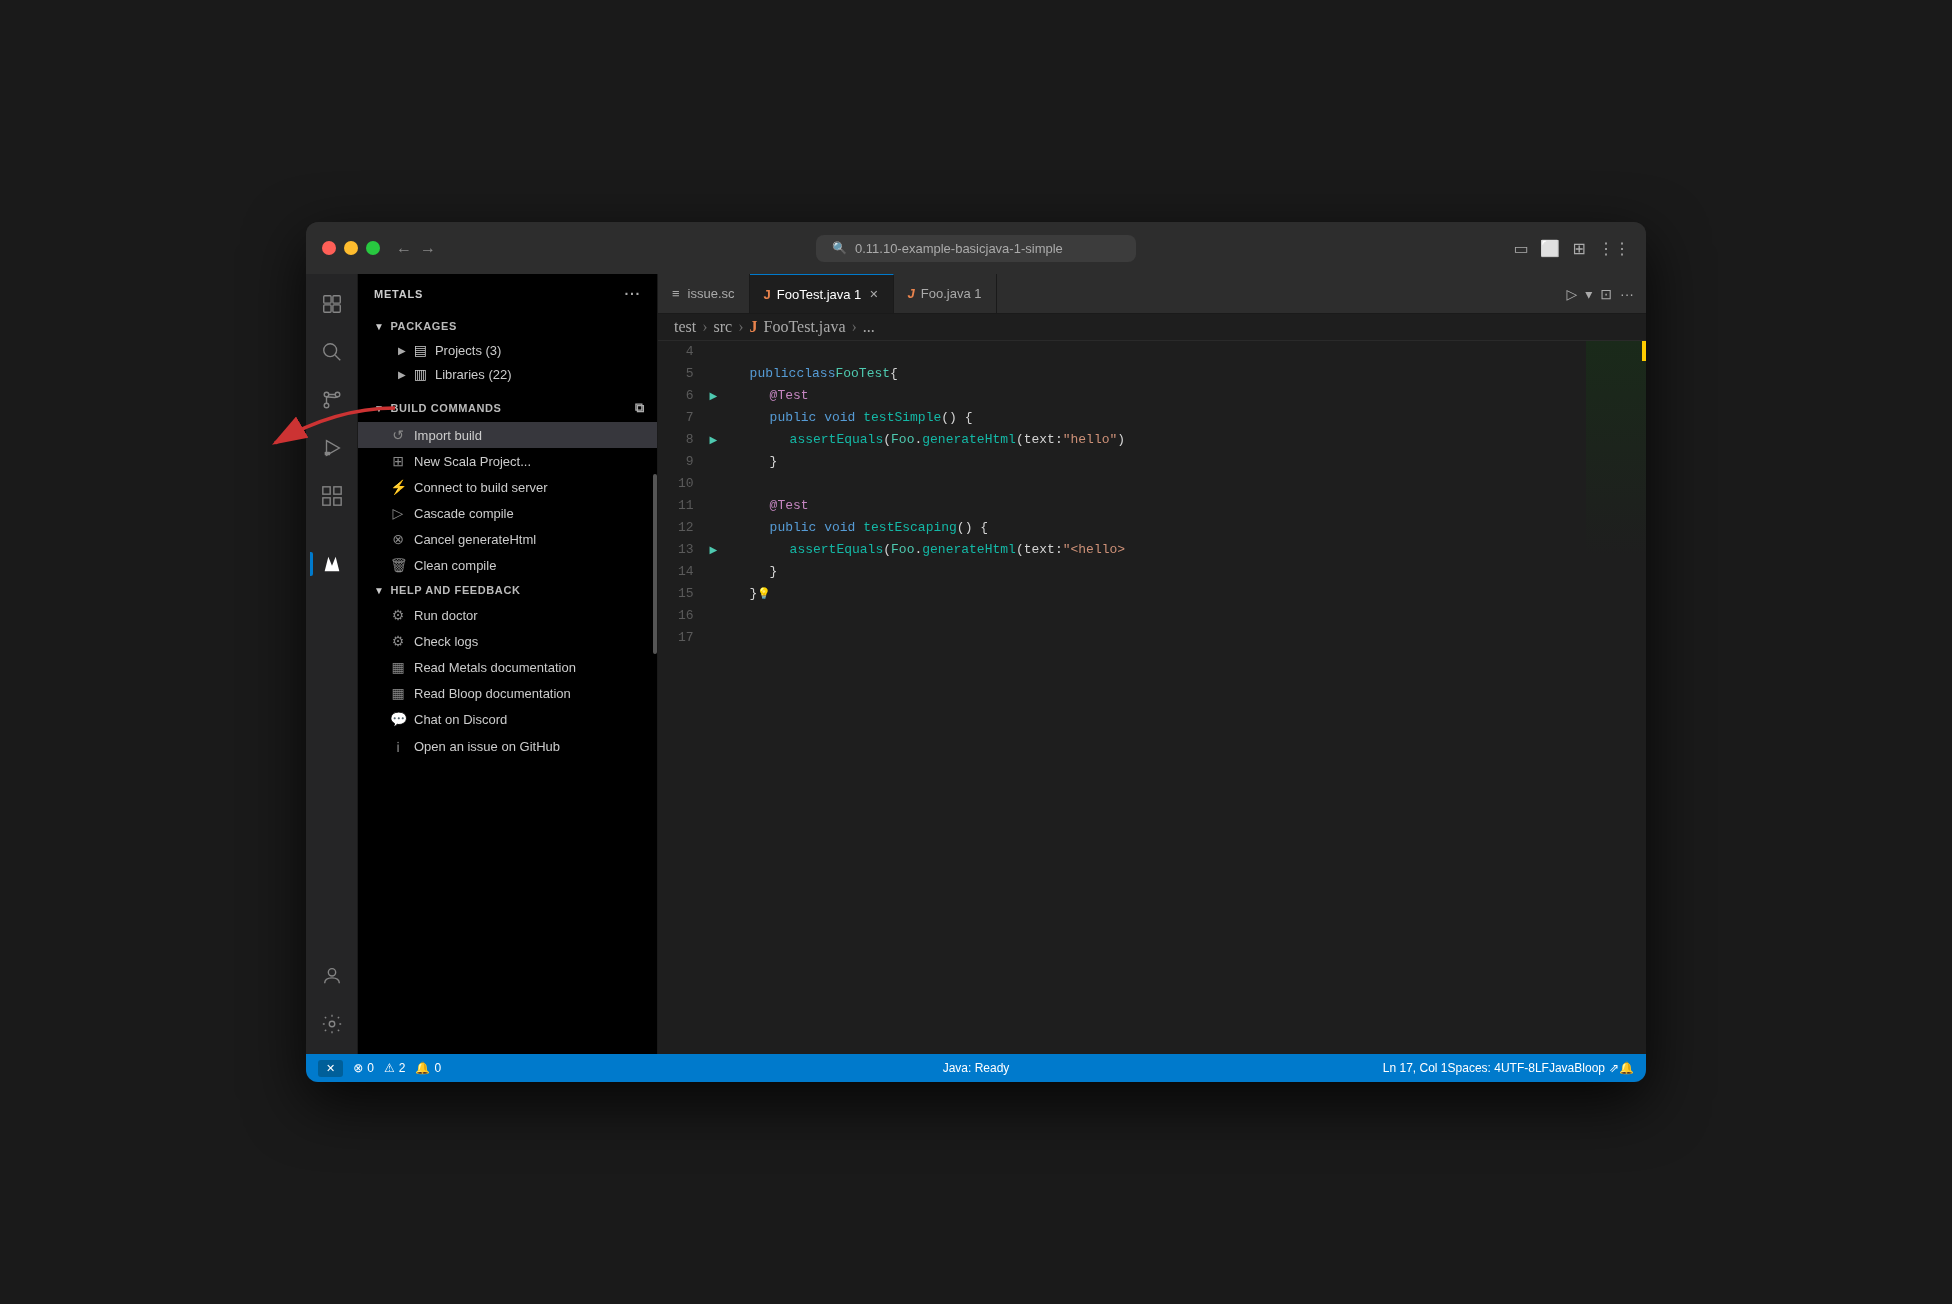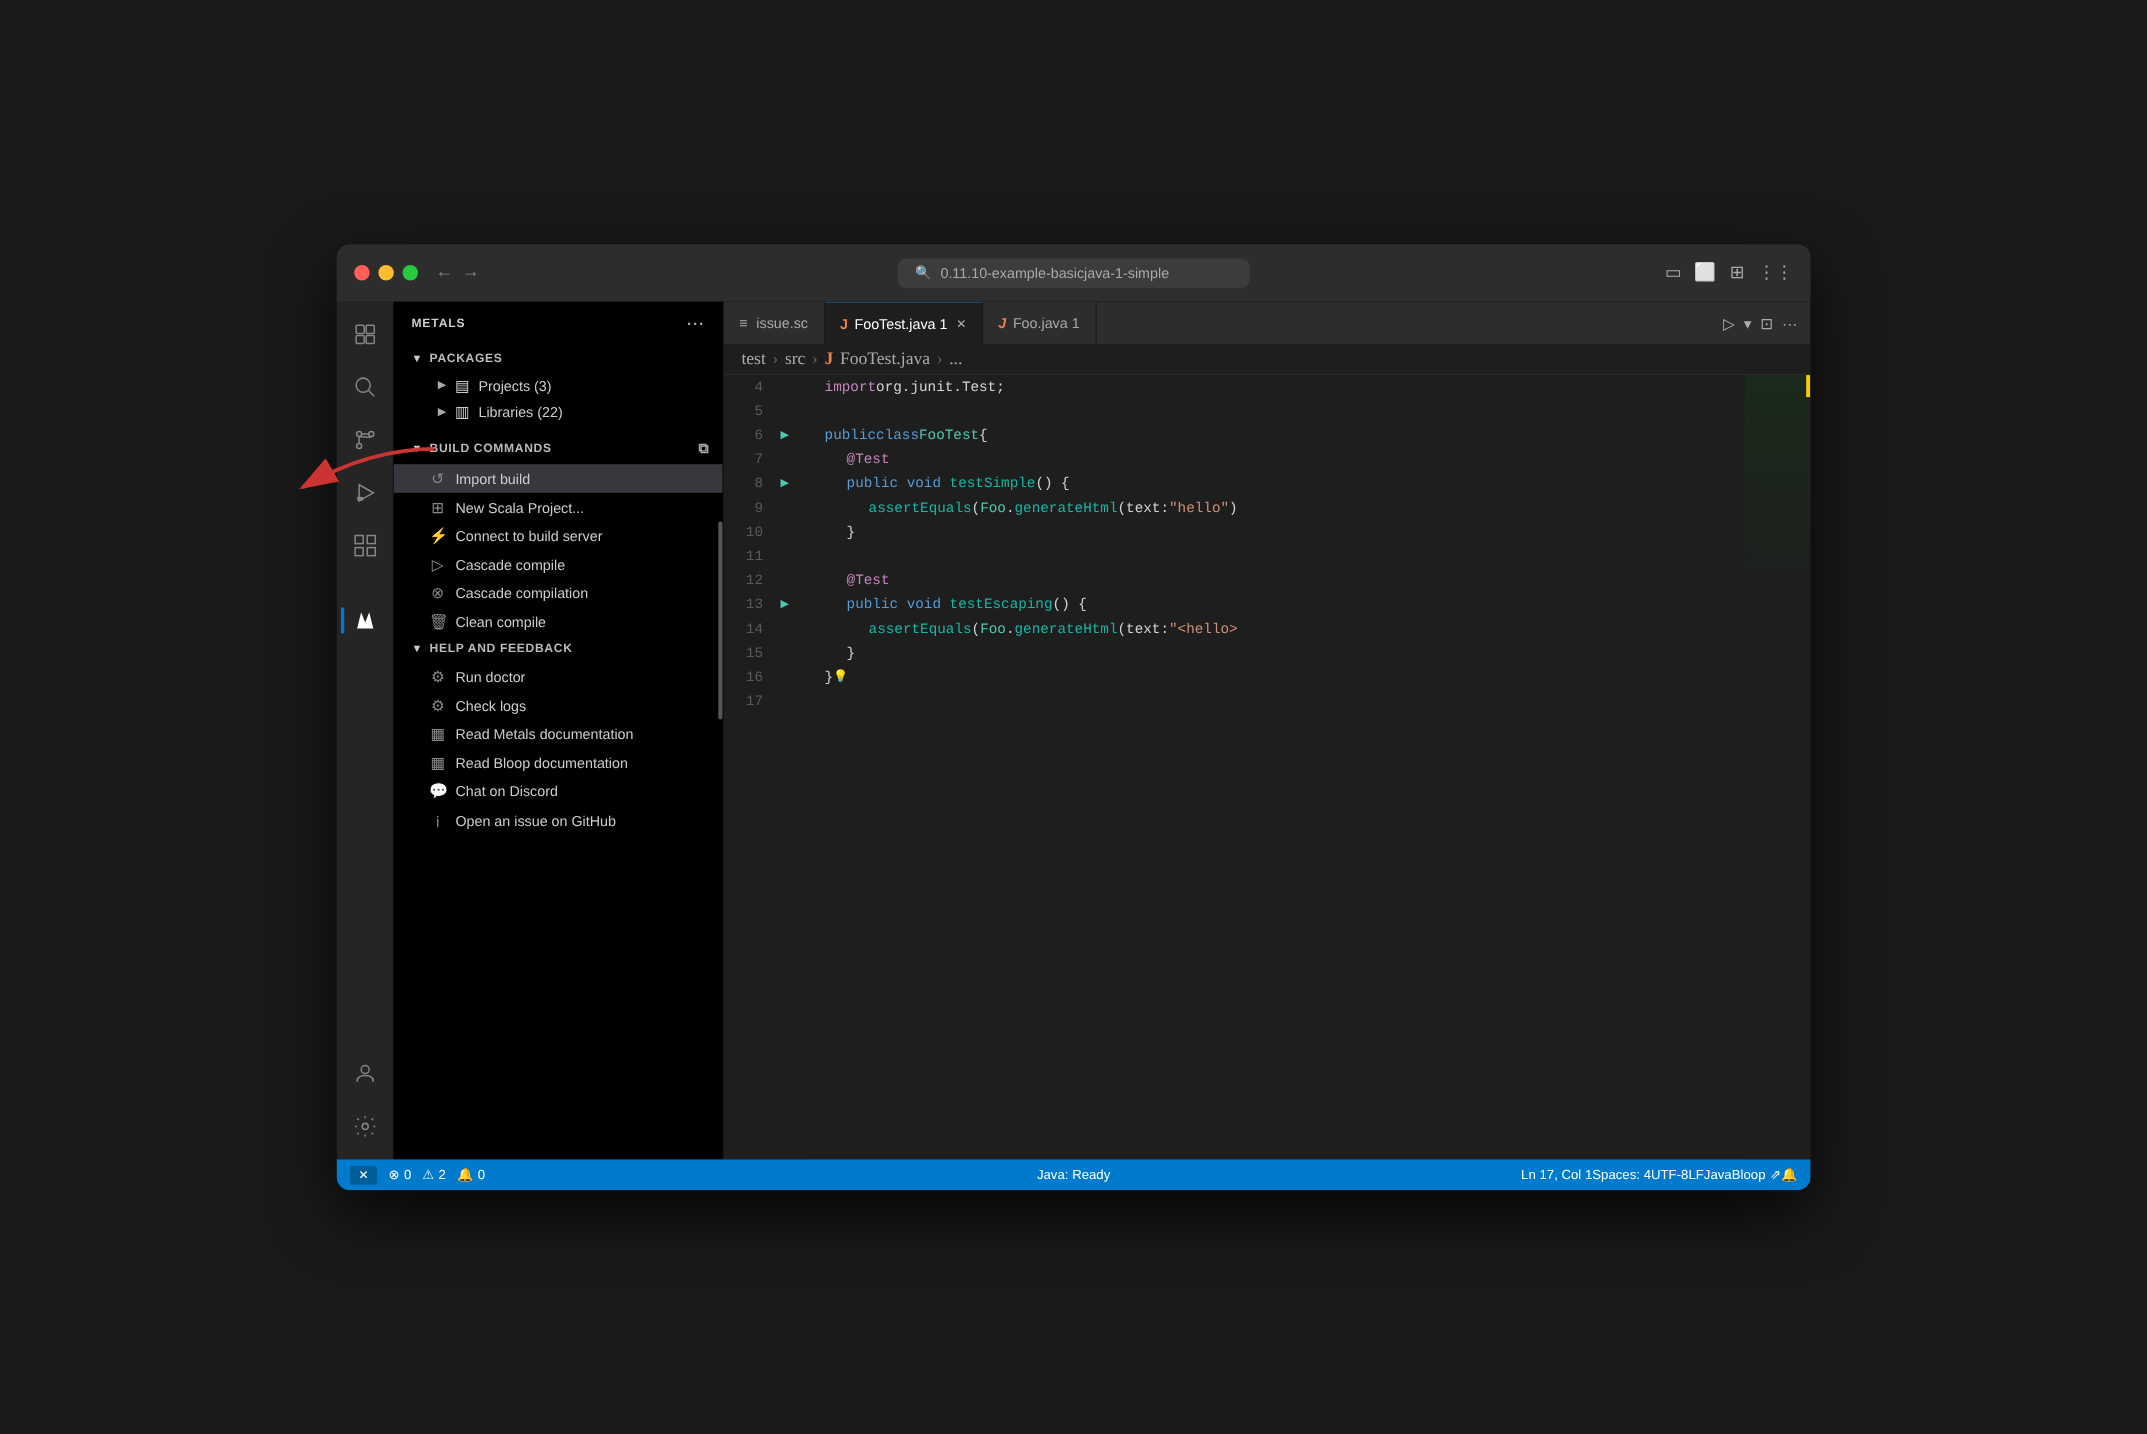--- a/index.html
+++ b/index.html
@@ -474,21 +474,21 @@
         <div class="sidebar-item">
           <span class="item-icon">⚡</span>
           <span>Connect to build server</span>
         </div>
         <div class="sidebar-item">
           <span class="item-icon">▷</span>
           <span>Cascade compile</span>
         </div>
         <div class="sidebar-item">
           <span class="item-icon">⊗</span>
-          <span>Cascade compilation</span>
+          <span>Cancel generateHtml</span>
         </div>
         <div class="sidebar-item">
           <span class="item-icon">🗑</span>
           <span>Clean compile</span>
         </div>
       </div>
 
       <div>
         <div class="section-header">
           <span class="chevron">▼</span>
@@ -585,24 +585,20 @@
           <div>&nbsp;</div>
           <div>&nbsp;</div>
           <div>&nbsp;</div>
           <div>▶</div>
           <div>&nbsp;</div>
           <div>&nbsp;</div>
           <div>&nbsp;</div>
           <div>&nbsp;</div>
         </div>
         <div class="code-content">
-          <div class="code-line">
-            <span class="import-kw">import </span>
-              <span class="kw-white">org.junit.Test;</span>
-          </div>
           <div class="code-line">&nbsp;</div>
           <div class="code-line">
             <span class="kw-blue">public </span>
               <span class="kw-blue">class </span>
               <span class="kw-green">FooTest </span>
               <span class="kw-white">{</span>
           </div>
           <div class="code-line">
             <span style="padding-left:20px;"><span class="annotation">@Test</span></span>
           </div>

